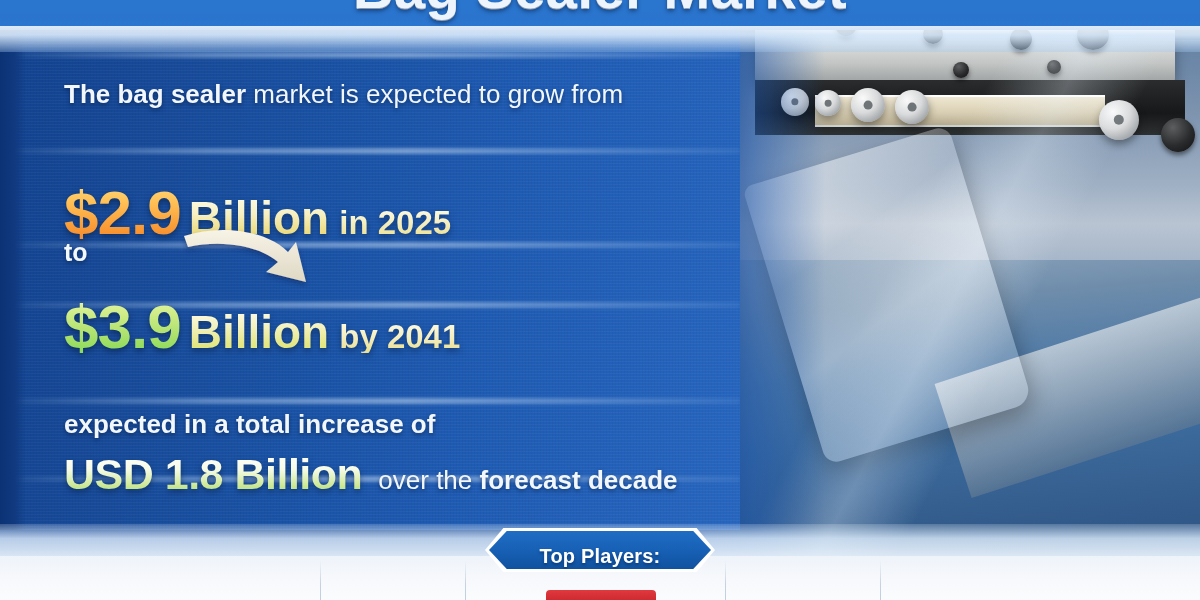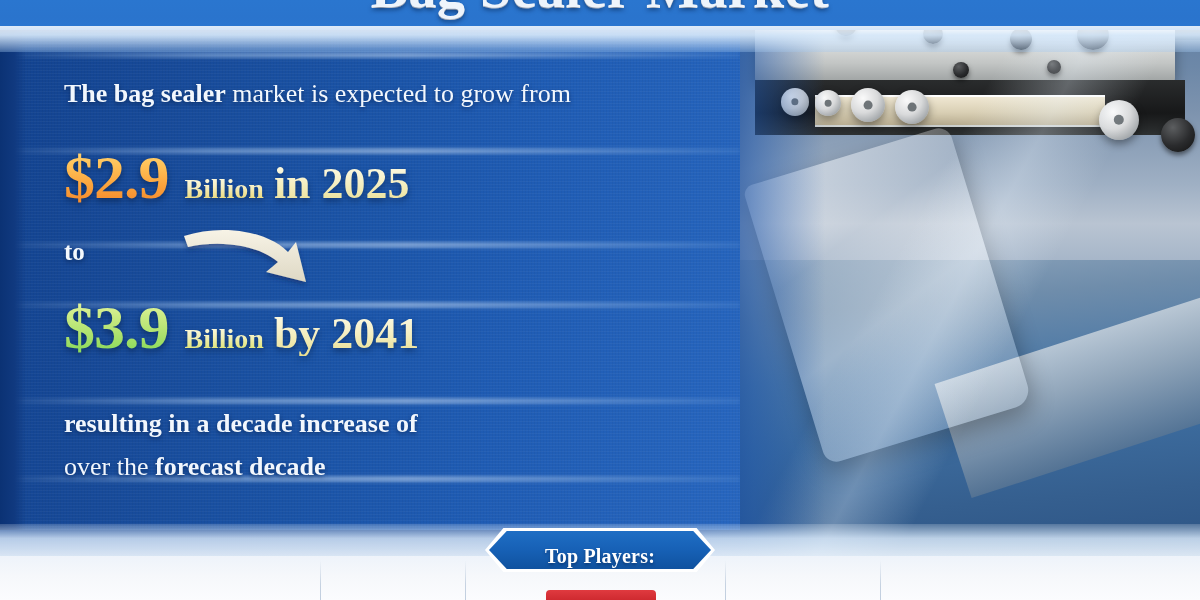--- a/index.html
+++ b/index.html
@@ -7,21 +7,20 @@
     width:1200px; height:600px;
     overflow:hidden;
     background:#0f3f8f;
     font-family:"Liberation Sans", sans-serif;
   }
 
   #stage {
     position:relative;
     width:1200px; height:600px;
     overflow:hidden;
-    font-family:Liberation Serif, serif;
   }
 
   
   .title-strip{
     position:absolute; left:0; top:0; width:1200px; height:30px;
     background:linear-gradient(180deg,#2a76cf 0%,#2a74cd 60%,#2b77d1 100%);
     overflow:hidden; z-index:6;
   }
   .title-text{
     position:absolute; left:50%; top:-44px; transform:translateX(-50%);
@@ -162,33 +161,33 @@
   .line-intro b{ font-weight:bold; }
   .line-intro span.reg{ font-weight:normal; }
 
   .big-row{ position:absolute; z-index:7; white-space:nowrap; display:flex; align-items:baseline; }
   .amt{
     font-size:62px; font-weight:bold; line-height:1;
     -webkit-background-clip:text; background-clip:text; color:transparent;
     filter:drop-shadow(0 3px 3px rgba(4,26,62,.55));
     letter-spacing:-1px;
   }
-  .amt-orange{ background-image:linear-gradient(180deg,#ffd97a 0%,#ffbf55 34%,#fba13a 66%,#f4842a 100%); }
+  .amt-orange{ background-image:linear-gradient(180deg,#ffd97a 0%,#ffbf55 34%,#fba13a 66%,#f4842a 100%);margin-top:36px; }
   .amt-green { background-image:linear-gradient(180deg,#eaf7a8 0%,#cbeb84 32%,#a9e06a 66%,#7ed957 100%); }
   .unit{
-    font-size:28px; font-weight:bold; margin-left:16px; line-height:1;
+    font-size:46px; font-weight:bold; margin-left:8px; line-height:1;
     -webkit-background-clip:text; background-clip:text; color:transparent;
     background-image:linear-gradient(180deg,#fdfbe8 0%,#f7f0c4 40%,#efe08f 72%,#e6d46e 100%);
     filter:drop-shadow(0 3px 3px rgba(4,26,62,.5));
   }
   .unit-g{
     background-image:linear-gradient(180deg,#fdfbe8 0%,#f3f1bd 40%,#e6e88a 72%,#dbe46d 100%);
   }
   .yr{
-    font-size:44px; font-weight:bold; margin-left:10px; line-height:1;
+    font-size:33px; font-weight:bold; margin-left:10px; line-height:1;
     -webkit-background-clip:text; background-clip:text; color:transparent;
     background-image:linear-gradient(180deg,#fdfbe8 0%,#f6f0c6 45%,#eadf90 100%);
     filter:drop-shadow(0 3px 3px rgba(4,26,62,.5));
   }
 
   .line-to{
     position:absolute; left:64px; top:238px; z-index:7;
     font-size:25px; font-weight:bold; color:#f3f8fd;
     text-shadow:0 2px 4px rgba(3,26,64,.55);
   }
@@ -202,21 +201,21 @@
   }
 
   .row-total{ position:absolute; left:64px; top:453px; z-index:7; display:flex; align-items:baseline; white-space:nowrap; }
   .usd{
     font-size:43px; font-weight:bold; line-height:1; letter-spacing:-.5px;
     -webkit-background-clip:text; background-clip:text; color:transparent;
     background-image:linear-gradient(180deg,#ffffff 0%,#f6fbe6 38%,#cfe99a 74%,#a8dd6d 100%);
     filter:drop-shadow(0 3px 3px rgba(4,26,62,.5));
   }
   .tail{
-    font-size:26px; color:#f2f7fd; margin-left:0; line-height:1.1;
+    font-size:26px; color:#f2f7fd; margin-left:16px; line-height:1.1;
     text-shadow:0 2px 4px rgba(3,26,64,.55);
   }
   .tail b{ font-weight:bold; }
 
   
   .bottom-glow{
     position:absolute; left:0; top:524px; width:1200px; height:36px; z-index:8;
     background:linear-gradient(180deg, rgba(255,255,255,.18) 0%, rgba(219,235,251,.82) 40%, rgba(236,244,252,.95) 100%);
     filter:blur(.3px);
   }
@@ -331,23 +330,24 @@
       </g>
     </svg>
   </div>
 
   <div class="big-row" style="left:64px; top:296px;">
     <span class="amt amt-green">$3.9</span>
     <span class="unit unit-g">Billion</span>
     <span class="yr">by 2041</span>
   </div>
 
-  <div class="line-result">resulting in a decade increase of</div>
+  <div class="line-result">expected in a total increase of</div>
 
   <div class="row-total">
+    <span class="usd">USD 1.8 Billion</span>
     <span class="tail"><span> over the </span><b>forecast decade</b></span>
   </div>
 
   <div class="bottom-glow"></div>
   <div class="bottom-white"></div>
 
   <div class="divider" style="left:320px;"></div>
   <div class="divider" style="left:465px;"></div>
   <div class="divider" style="left:725px;"></div>
   <div class="divider" style="left:880px;"></div>

